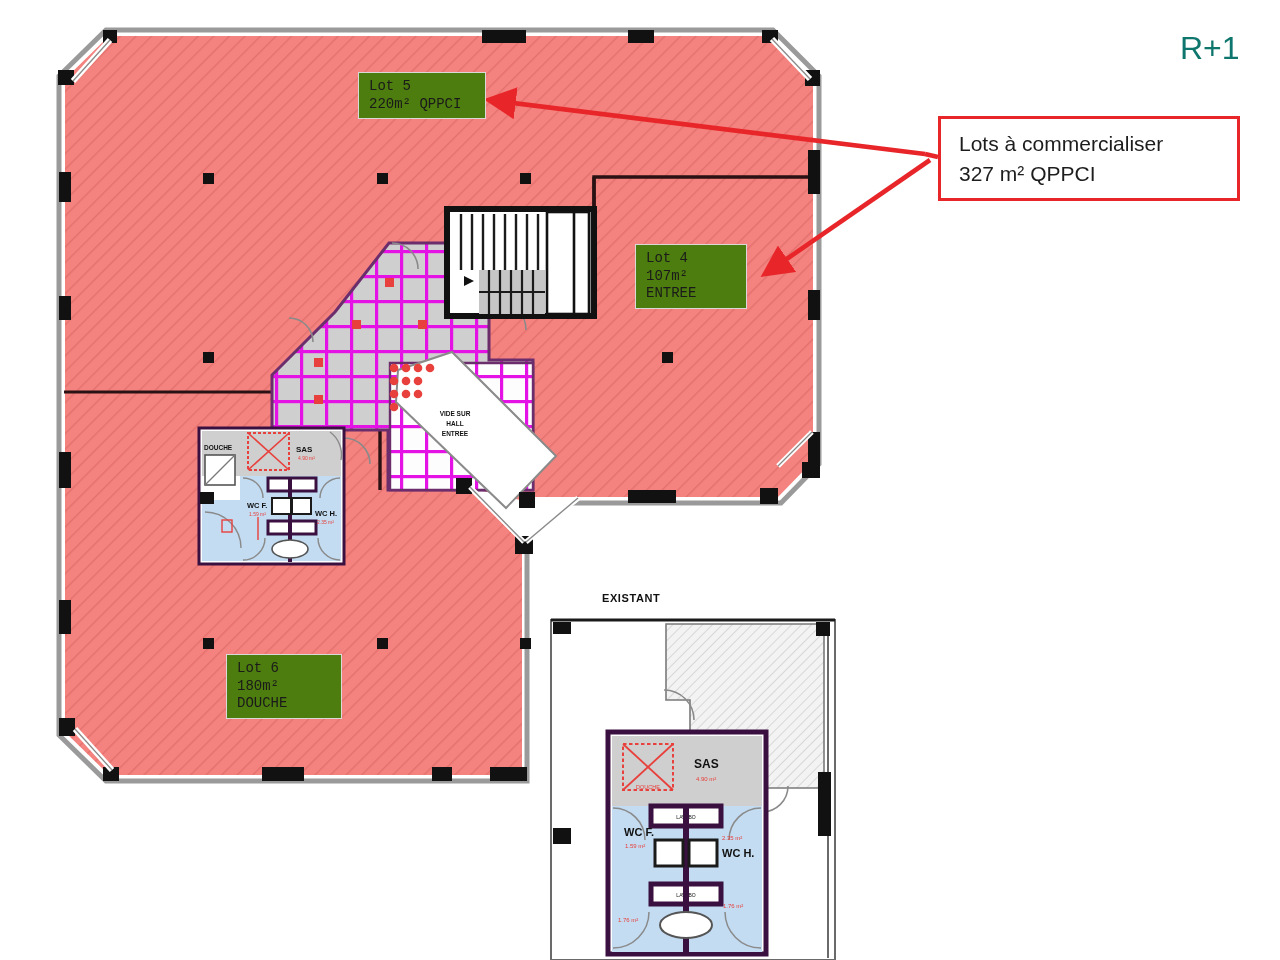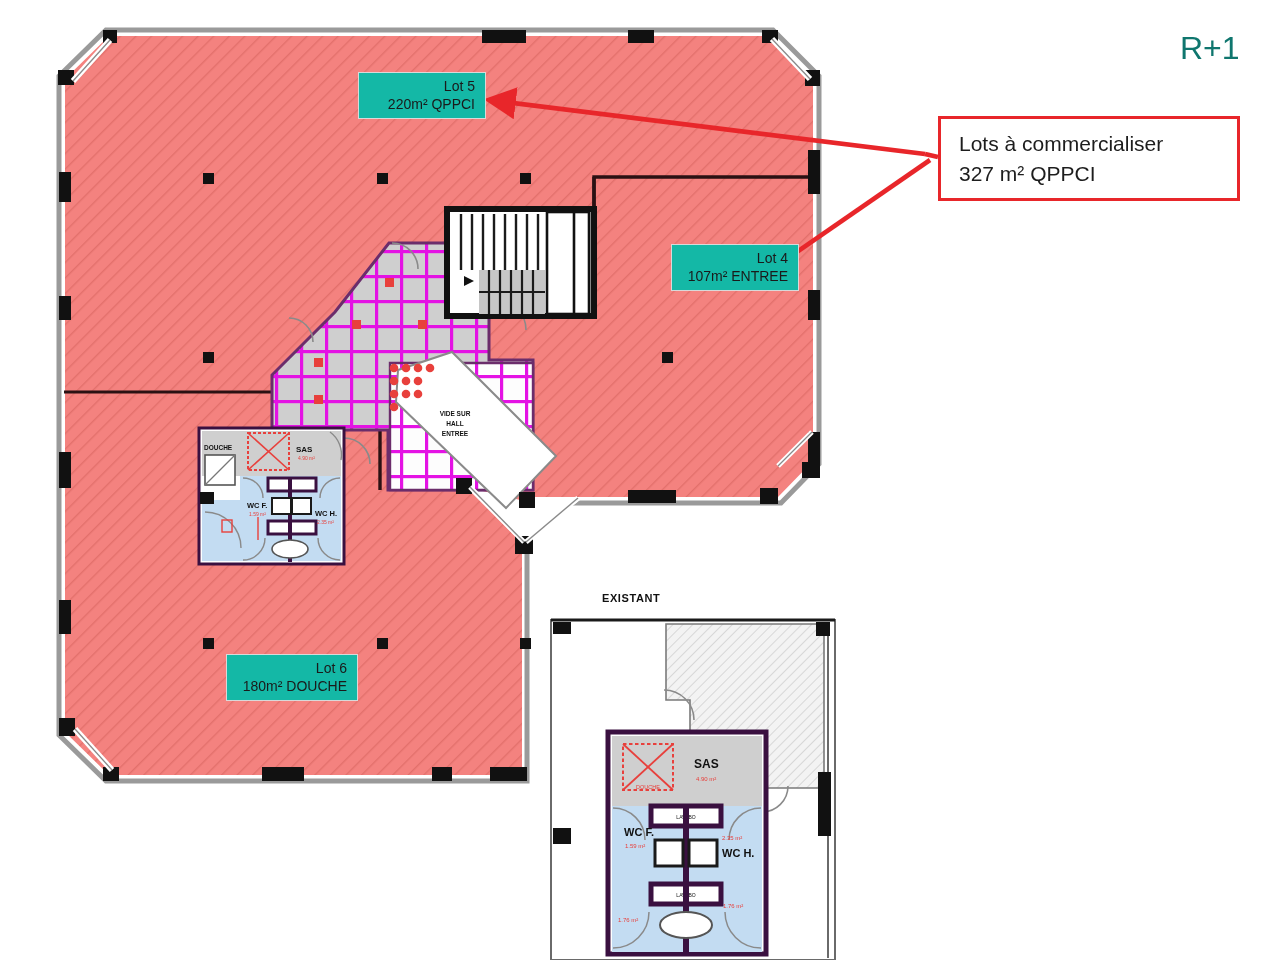--- a/index.html
+++ b/index.html
@@ -1,30 +1,30 @@
 <!DOCTYPE html>
 <html><head>
 <meta charset="utf-8">
 <style>
   html,body{margin:0;padding:0;background:#ffffff;}
   body{width:1280px;height:960px;overflow:hidden;font-family:"Liberation Sans",sans-serif;}
   #stage{position:relative;width:1280px;height:960px;background:#fff;}
   svg.layer{position:absolute;left:0;top:0;width:1280px;height:960px;}
 
   .lot-label{
-    position:absolute;background:#14b8a6;border:1px solid #d9d9d9;
-    text-align:right;font-family:Liberation Sans, sans-serif;
+    position:absolute;background:#4d7c0f;border:1px solid #d9d9d9;
+    text-align:left;font-family:Liberation Mono, monospace;
     color:#1a1a1a;line-height:1.25;padding:5px 10px;box-sizing:border-box;
   }
   .lot-label .ln1{font-size:14px;}
   .lot-label .ln2{font-size:14px;}
 
   #lot5-label{left:358px;top:72px;width:128px;}
-  #lot4-label{left:671px;top:244px;width:128px;}
-  #lot6-label{left:226px;top:654px;width:132px;}
+  #lot4-label{left:635px;top:244px;width:112px;}
+  #lot6-label{left:226px;top:654px;width:116px;}
 
   #callout{
     position:absolute;left:938px;top:116px;width:302px;height:85px;
     background:#ffffff;border:3px solid #e8262a;box-sizing:border-box;
     padding:10px 14px 16px 18px;
   }
   #callout .cl{font-size:21px;color:#1d1d1d;line-height:1.42;white-space:nowrap;}
 
   #floor-tag{
     position:absolute;left:1180px;top:30px;font-size:32px;font-weight:normal;

